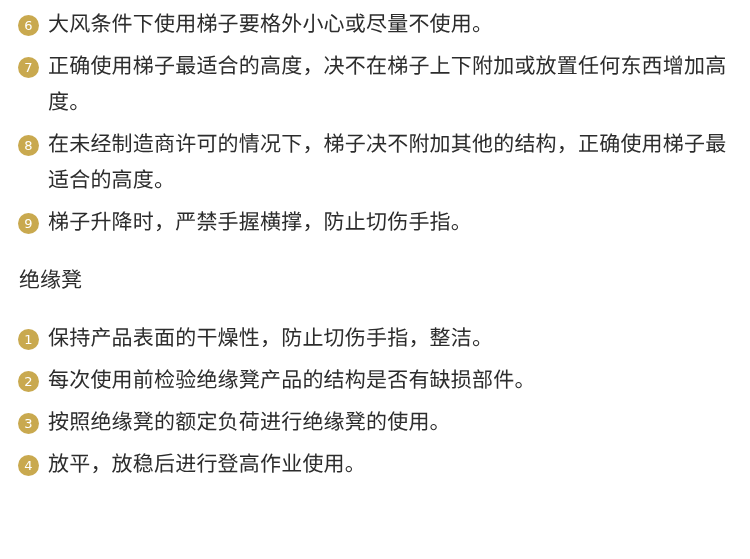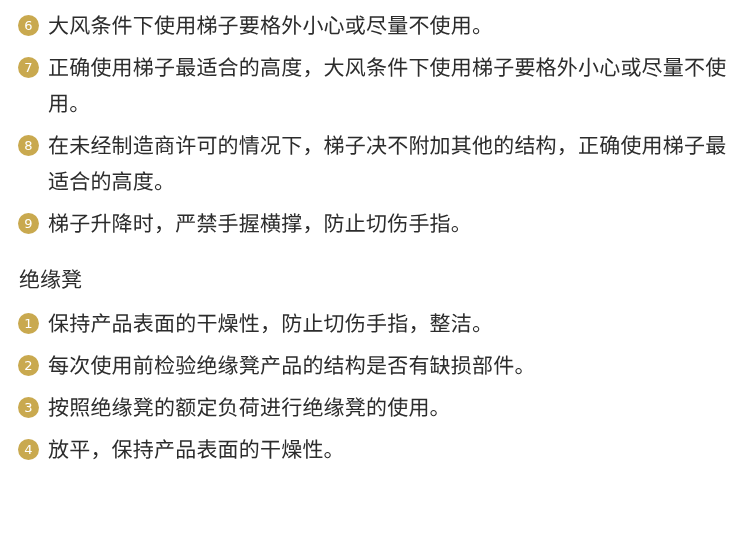--- a/index.html
+++ b/index.html
@@ -43,46 +43,46 @@
     margin-top: 7px;
     margin-right: 9px;
     user-select: none;
   }
   .item-text {
     flex: 1 1 auto;
     font-size: 21px;
     line-height: 36px;
     letter-spacing: 0.2px;
     color: #2c2c2c;
-    font-family: Liberation Serif, serif;
+    font-family: Liberation Mono, monospace;
   }
   .section-heading {
     font-size: 21px;
     line-height: 36px;
     color: #2c2c2c;
-    margin: 20px 0 8px 0;
+    margin: 20px 0 24px 0;
     padding-left: 1px;
     font-family: Liberation Serif, serif;
   }
 </style>
 </head>
 <body>
 
 <div class="page">
 
   <div class="list">
 
     <div class="item">
       <span class="num-badge">6</span>
       <span class="item-text">大风条件下使用梯子要格外小心或尽量不使用。</span>
     </div>
 
     <div class="item">
       <span class="num-badge">7</span>
-      <span class="item-text">正确使用梯子最适合的高度，大风条件下使用梯子要格外小心或尽量不使用。</span>
+      <span class="item-text">正确使用梯子最适合的高度，决不在梯子上下附加或放置任何东西增加高度。</span>
     </div>
 
     <div class="item">
       <span class="num-badge">8</span>
       <span class="item-text">在未经制造商许可的情况下，梯子决不附加其他的结构，正确使用梯子最适合的高度。</span>
     </div>
 
     <div class="item">
       <span class="num-badge">9</span>
       <span class="item-text">梯子升降时，严禁手握横撑，防止切伤手指。</span>
@@ -104,18 +104,18 @@
       <span class="item-text">每次使用前检验绝缘凳产品的结构是否有缺损部件。</span>
     </div>
 
     <div class="item">
       <span class="num-badge">3</span>
       <span class="item-text">按照绝缘凳的额定负荷进行绝缘凳的使用。</span>
     </div>
 
     <div class="item">
       <span class="num-badge">4</span>
-      <span class="item-text">放平，保持产品表面的干燥性。</span>
+      <span class="item-text">放平，放稳后进行登高作业使用。</span>
     </div>
 
   </div>
 
 </div>
 
 </body></html>

